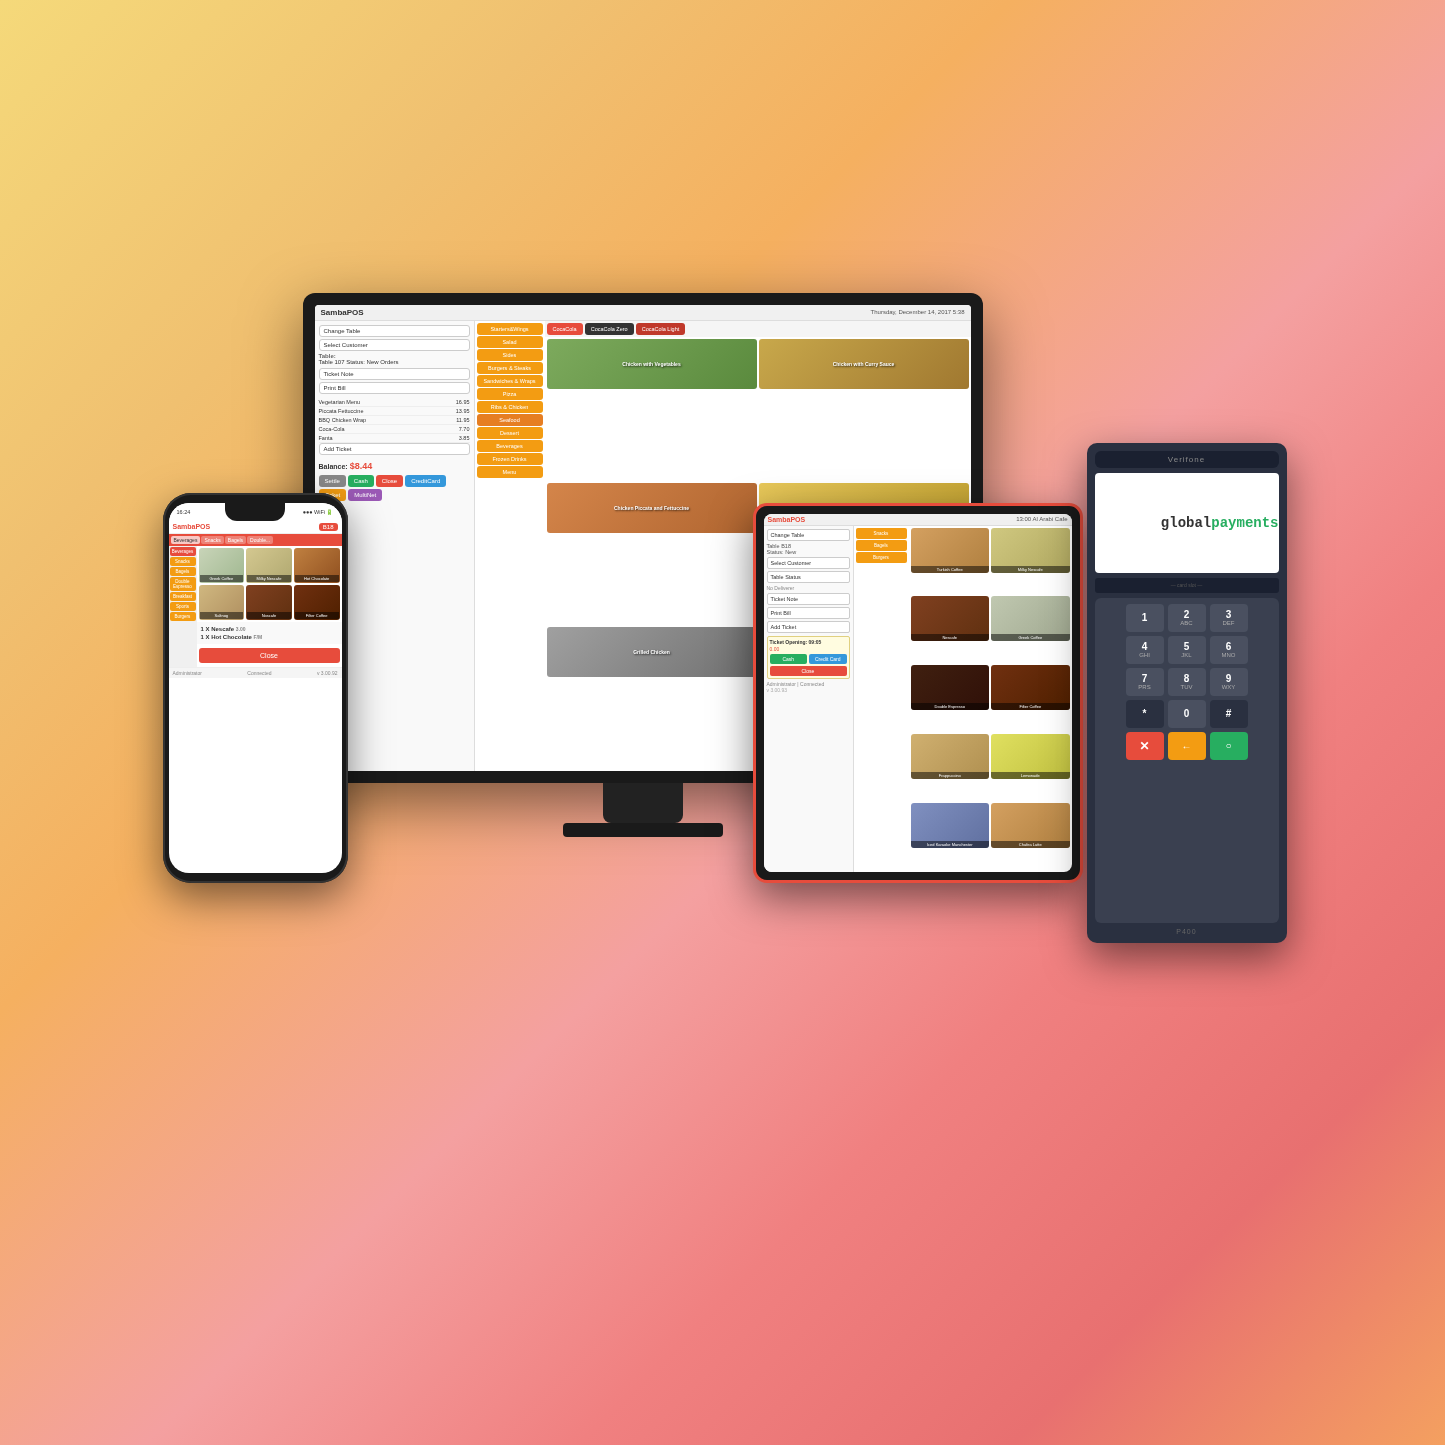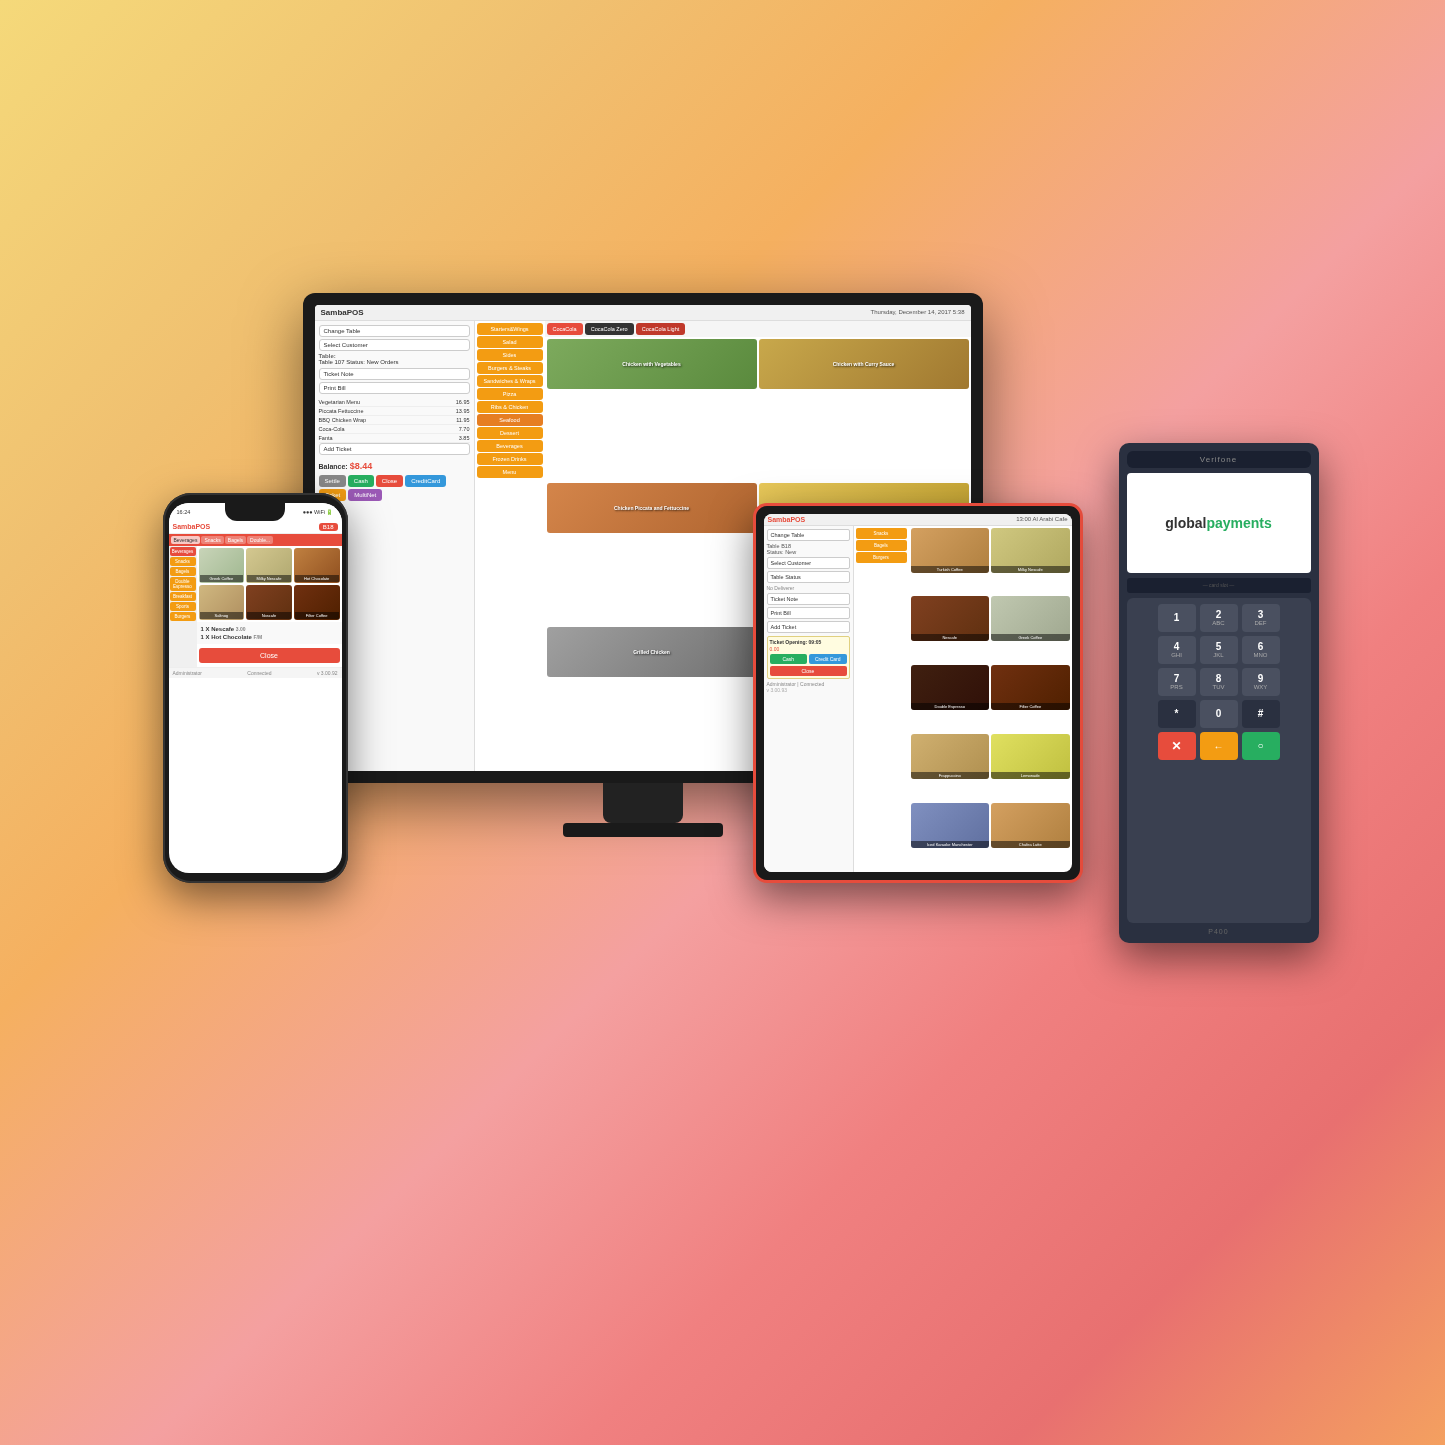--- a/index.html
+++ b/index.html
@@ -525,21 +525,21 @@
       font-size: 4px;
     }
     .tablet-right-content {
       display: flex;
       flex: 1;
     }
 
     
     .payment-terminal {
       position: absolute;
-      right: 4px;
+      right: 36px;
       top: 170px;
       width: 200px;
       height: 500px;
     }
     .terminal-body {
       background: #2a3040;
       border-radius: 10px;
       width: 200px;
       height: 500px;
       padding: 8px;
@@ -558,24 +558,25 @@
       font-size: 8px;
       color: #888;
       letter-spacing: 1px;
     }
     .terminal-screen {
       background: #fff;
       border-radius: 4px;
       width: 100%;
       height: 100px;
       display: flex;
-      align-items: center;
+      align-items: flex-end;
       justify-content: center;
       flex-direction: column;
       overflow: hidden;
+      font-family: Liberation Mono, monospace;
     }
     .gp-logo {
       font-size: 14px;
       font-weight: bold;
     }
     .gp-global { color: #333; }
     .gp-payments { color: #27ae60; }
     .terminal-card-slot {
       background: #1a2030;
       height: 15px;

